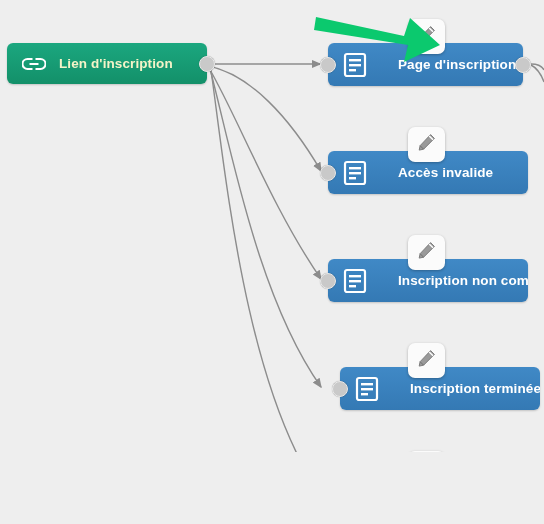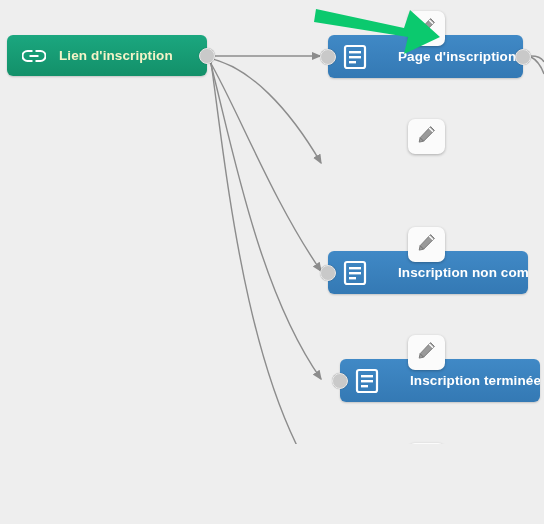--- a/index.html
+++ b/index.html
@@ -8,20 +8,21 @@
     padding: 0;
     background: #eeeeee;
   }
   #canvas {
     position: relative;
     width: 544px;
     height: 444px;
     background: #eeeeee;
     overflow: hidden;
     font-family: "Liberation Sans", sans-serif;
+    margin-top: 8px;
     -webkit-font-smoothing: antialiased;
   }
 
   
   #wires {
     position: absolute;
     left: 0;
     top: 0;
     width: 544px;
     height: 524px;
@@ -167,20 +168,32 @@
   <div class="edit-btn" style="left:408px; top:11px;">
     <span>
       <svg width="19" height="19" viewBox="0 0 19 19">
         <path d="M13.6 1.6 L17.4 5.4 L6.6 16.2 L2.2 17.1 L3.1 12.7 Z" fill="#9a9a9a" stroke="#7d7d7d" stroke-width="1"></path>
         <path d="M12.2 3.0 L16.0 6.8" stroke="#ffffff" stroke-width="1.4"></path>
         <path d="M3.1 12.7 L6.6 16.2" stroke="#6f6f6f" stroke-width="1"></path>
       </svg>
     </span>
   </div>
 
+  <div class="node blue" style="left:328px; top:143px; width:200px; height:43px;">
+    <span class="node-icon">
+      <svg width="24" height="26" viewBox="0 0 24 26">
+        <rect x="2" y="2" width="20" height="22" rx="2" ry="2" fill="none" stroke="#ffffff" stroke-width="2.2"></rect>
+        <rect x="6" y="7" width="12" height="2.4" fill="#ffffff"></rect>
+        <rect x="6" y="12" width="12" height="2.4" fill="#ffffff"></rect>
+        <rect x="6" y="17" width="7" height="2.4" fill="#ffffff"></rect>
+      </svg>
+    </span>
+    <span class="node-label">Accès invalide</span>
+    <span class="port in mid"></span>
+  </div>
   <div class="edit-btn" style="left:408px; top:119px;">
     <span>
       <svg width="19" height="19" viewBox="0 0 19 19">
         <path d="M13.6 1.6 L17.4 5.4 L6.6 16.2 L2.2 17.1 L3.1 12.7 Z" fill="#9a9a9a" stroke="#7d7d7d" stroke-width="1"></path>
         <path d="M12.2 3.0 L16.0 6.8" stroke="#ffffff" stroke-width="1.4"></path>
         <path d="M3.1 12.7 L6.6 16.2" stroke="#6f6f6f" stroke-width="1"></path>
       </svg>
     </span>
   </div>
 

